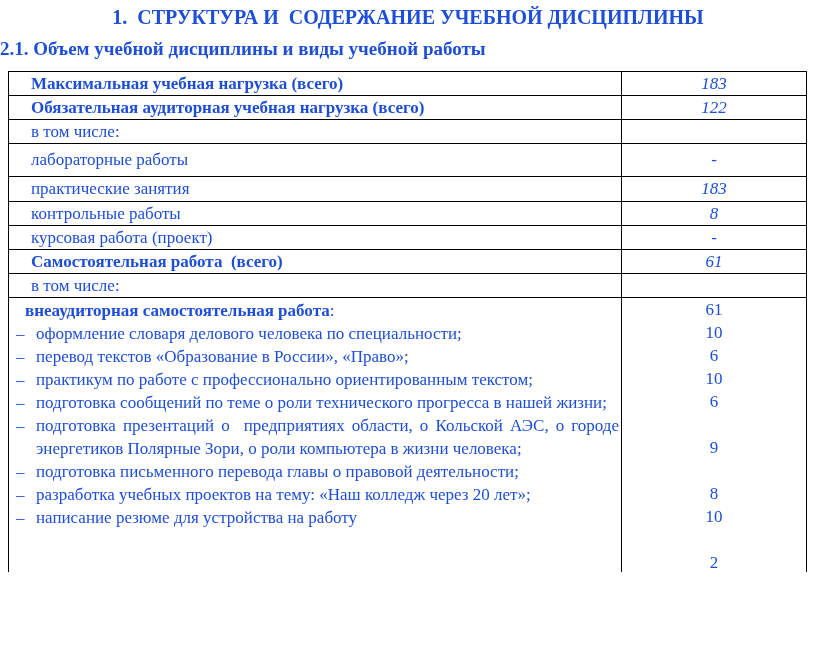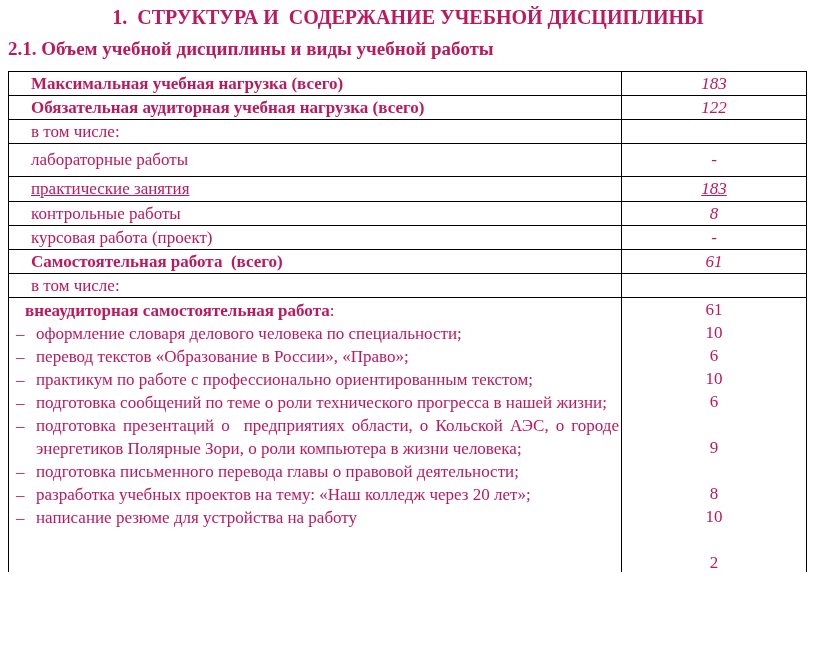--- a/index.html
+++ b/index.html
@@ -1,45 +1,45 @@
 <!DOCTYPE html>
 <html><head>
 <meta charset="utf-8">
 <style>
   html,body { margin:0; padding:0; background:#fff; }
   .page {
-    width:816px; height:572px; background:#fff; color:#be185d;
+    width:816px; height:572px; background:#fff; color:#1d4ed8;
     font-family:"Liberation Serif", serif; position:relative; overflow:hidden;
   }
   .doc-title {
     margin:4px 0 0 0; text-align:center; font-size:20px; font-weight:bold;
     white-space:pre; line-height:26px;
   }
   .doc-subtitle {
-    margin:7px 0 0 8px; text-align:left; font-size:19px; font-weight:bold;
+    margin:7px 0 0 0; text-align:left; font-size:19px; font-weight:bold;
     white-space:pre; line-height:24px;
   }
   table.work-table {
     margin:10px 0 0 8px; border-collapse:collapse; table-layout:fixed;
     width:798px; font-size:17px;
   }
   .work-table td, .work-table th {
     border:1.5px solid #000; padding:0 4px; vertical-align:middle;
     overflow:hidden;
   }
   col.c-label { width:613px; }
   col.c-hours { width:185px; }
   tr.hdr th { height:39px; text-align:center; font-size:17px; }
   th.hdr-label { font-weight:bold; }
   th.hdr-hours { font-weight:bold; font-style:italic; }
   td.lbl { white-space:pre-wrap; padding-left:22px; }
   td.val { text-align:center; font-style:italic;margin-top:40px; }
   tr.r-normal td { height:23px; }
   tr.r-tall td { height:32px; }
-  tr.r-med td { height:24px;text-decoration:underline; }
+  tr.r-med td { height:24px; }
   .bold { font-weight:bold; }
   
   td.sw-left { vertical-align:top; padding:1px 2px 0 4px; height:276px; }
   td.sw-right { vertical-align:top; text-align:center; font-style:normal; padding:0; }
   .sw-heading { line-height:23px; padding-left:1px; }
   .sw-head-main { font-weight:bold;margin-left:11px; }
   .sw-item {
     position:relative; padding-left:23px; line-height:23px;
     text-align:justify; white-space:pre-wrap;
   }

